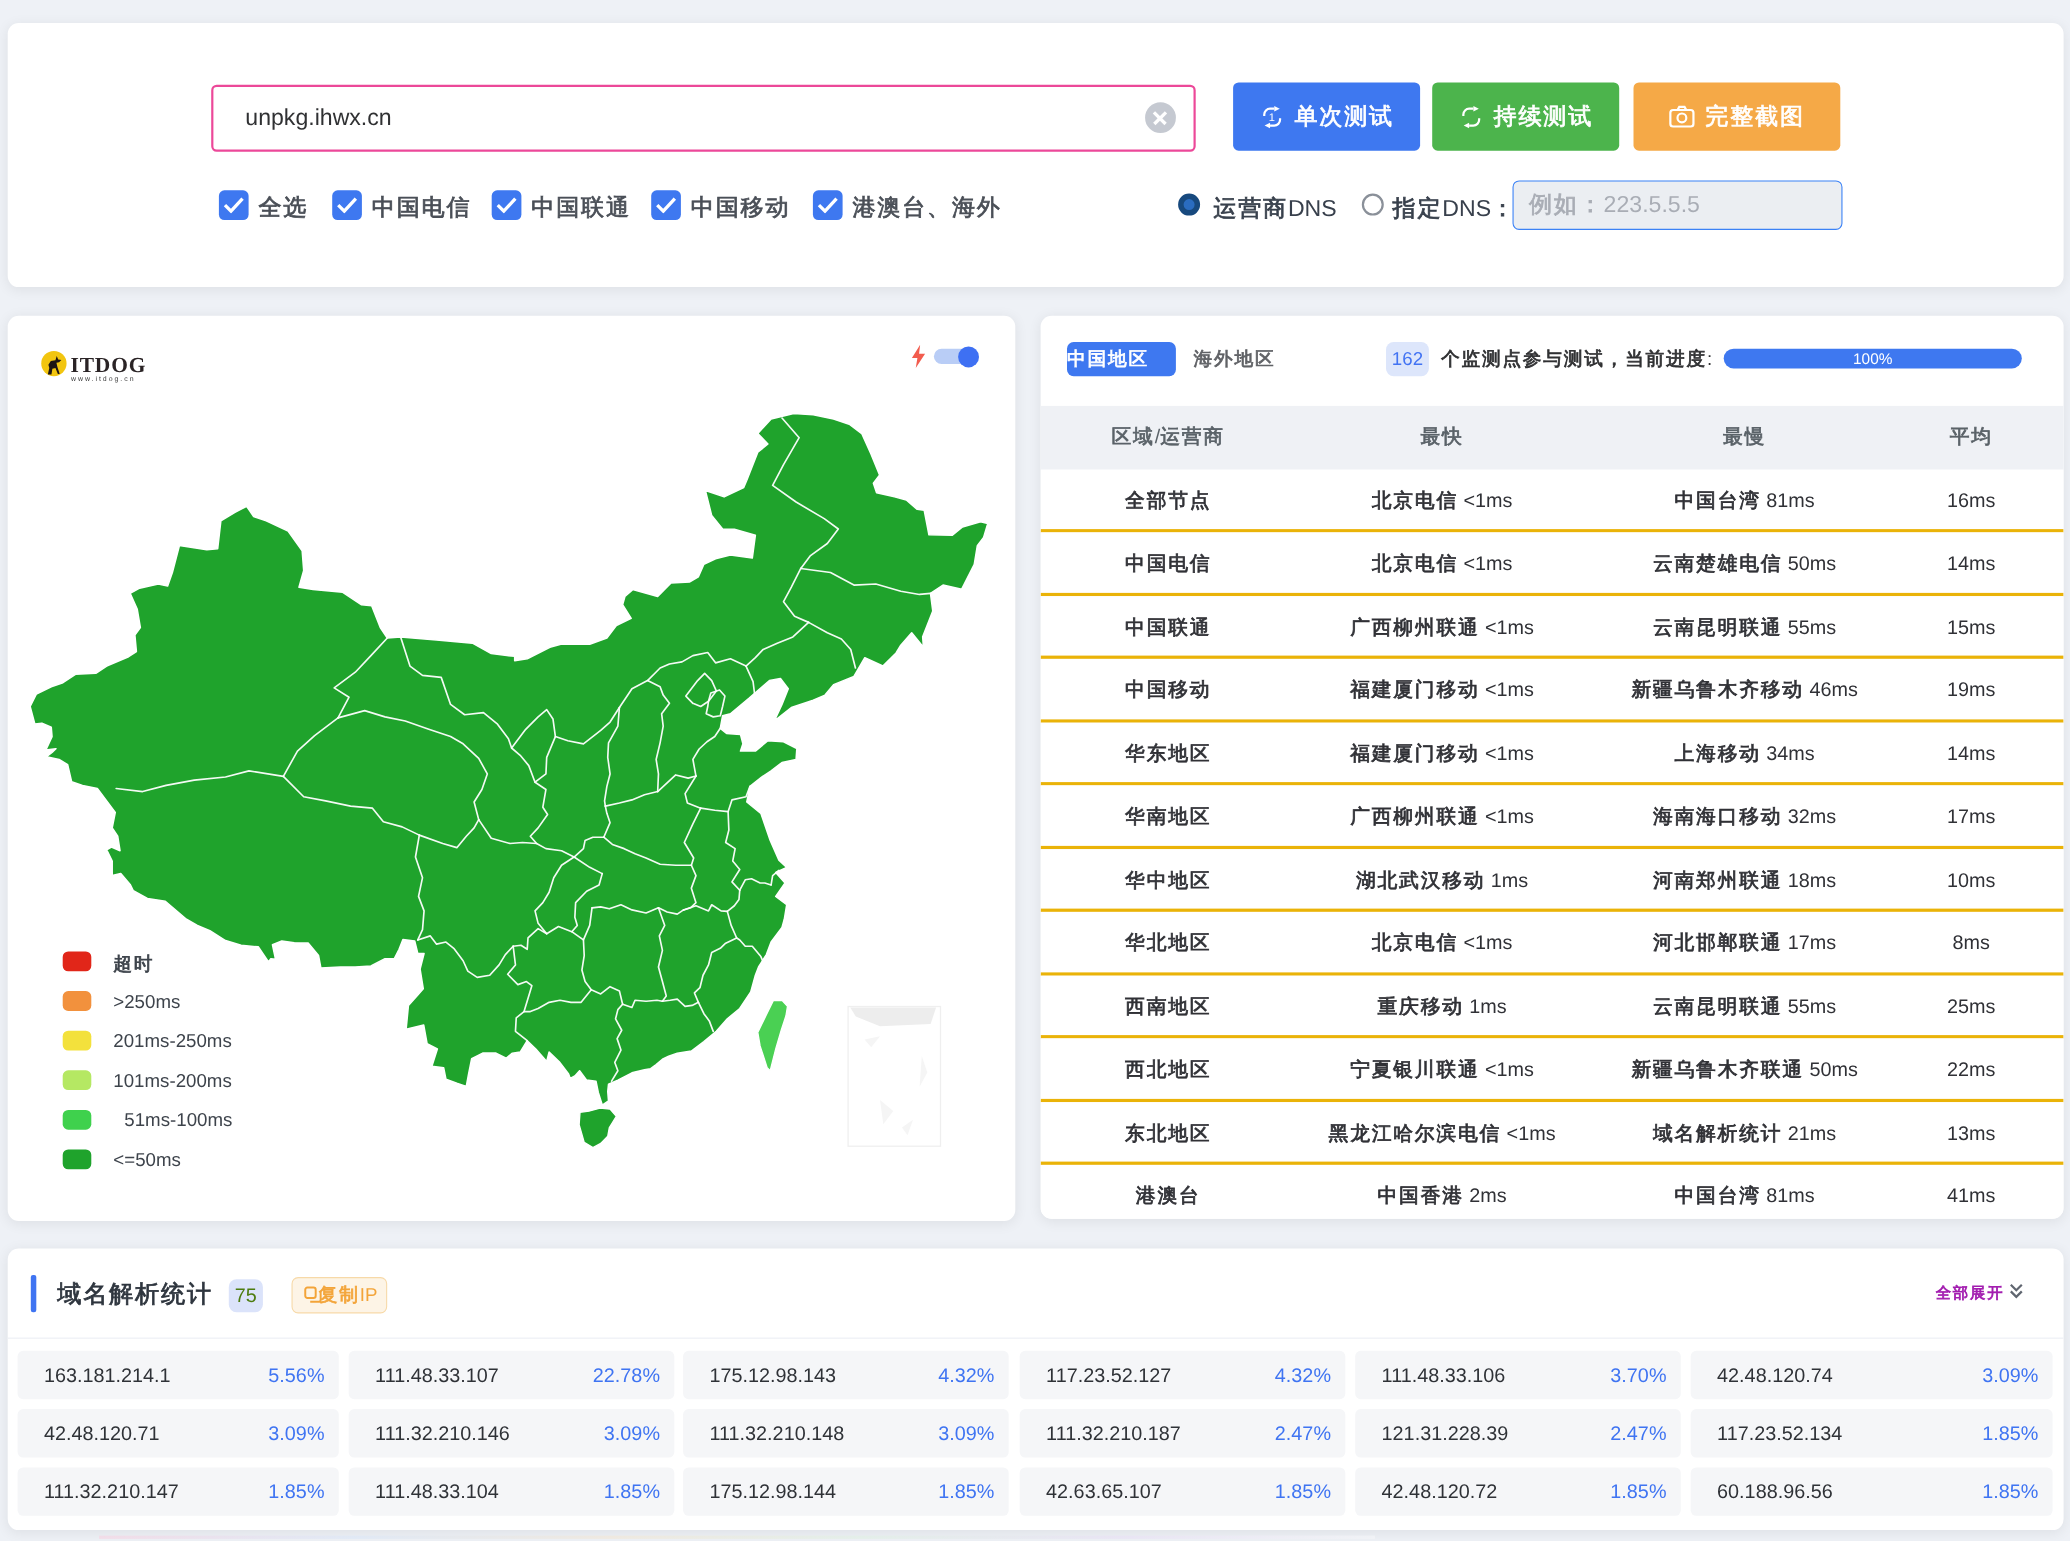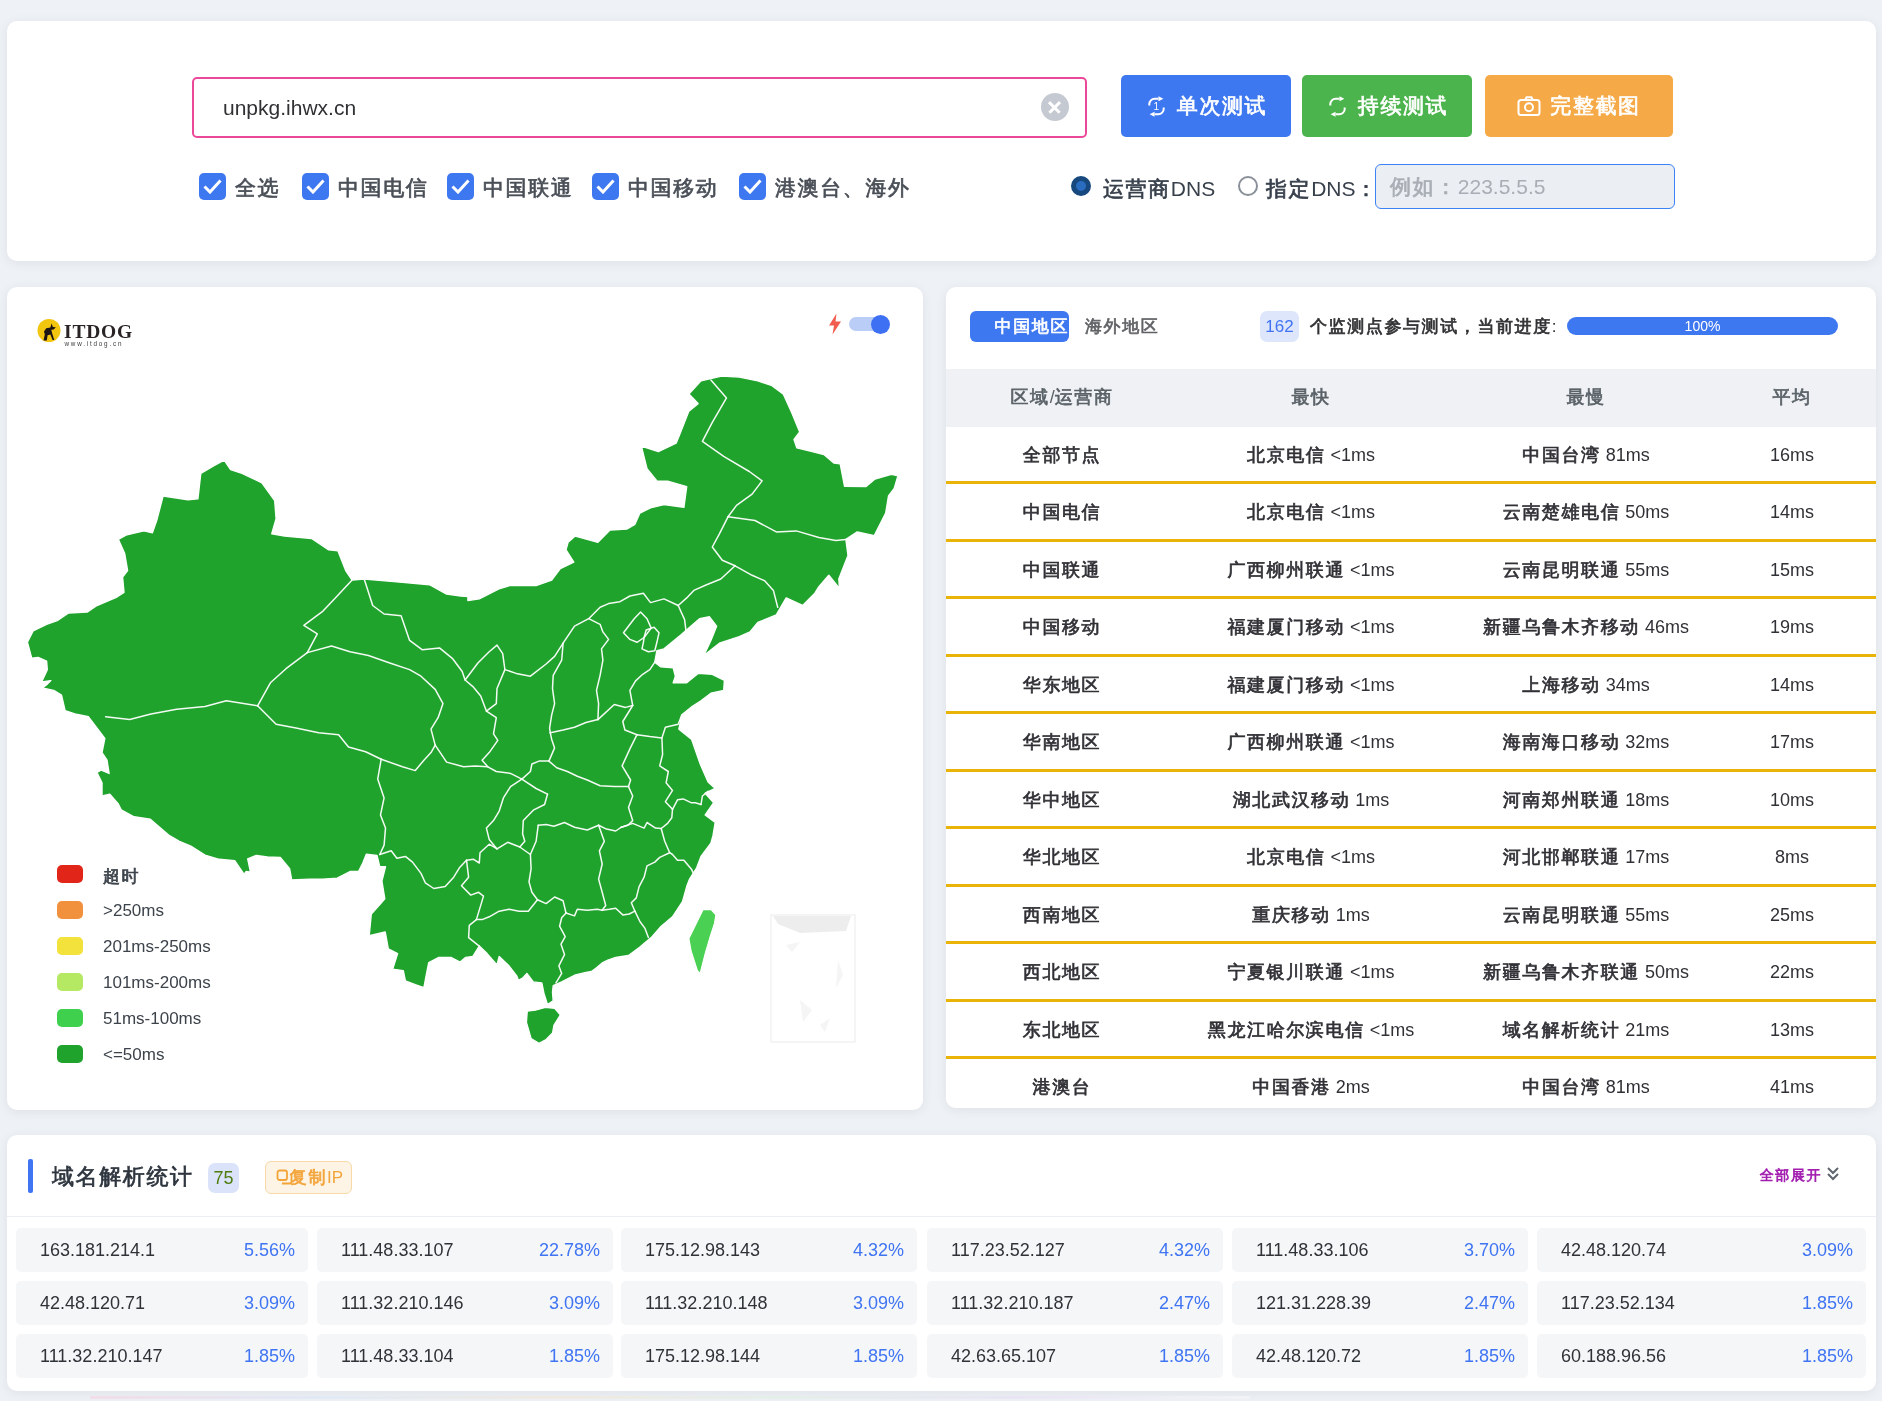--- a/index.html
+++ b/index.html
@@ -28,21 +28,21 @@
 .runsel{border:2px solid #8a9099;background:#fff;}
 #dnsinput{position:absolute;left:1368px;top:143px;width:300px;height:45px;background:#ebeef2;border:1px solid #3b82f6;border-radius:6px;color:#a9adb5;font-size:21px;line-height:43px;padding-left:14px;}
 
 #logo{position:absolute;left:24px;top:28px;}
 #lightning{position:absolute;left:820px;top:26px;}
 #toggle{position:absolute;left:842px;top:30px;width:35px;height:14px;background:#b9cdf6;border-radius:7px;}
 #toggle .knob{position:absolute;right:-6px;top:-2.5px;width:19px;height:19px;border-radius:50%;background:#3e70f3;}
 .leg{position:absolute;left:50px;width:26px;height:18px;border-radius:5px;}
 .leglab{position:absolute;left:96px;font-size:17px;color:#3d434b;white-space:nowrap;}
 
-#tab1{position:absolute;left:24px;top:24px;width:99px;height:31px;background:#3e78f0;border-radius:6px;color:#fff;font-size:17px;text-align:right;line-height:31px;}
+#tab1{position:absolute;left:24px;top:24px;width:99px;height:31px;background:#3e78f0;border-radius:6px;color:#fff;font-size:17px;text-align:left;line-height:31px;}
 #tab2{position:absolute;left:139px;top:24px;font-size:17px;color:#606266;line-height:31px;}
 #badge162{position:absolute;left:314px;top:24px;width:39px;height:31px;background:#dde6fb;border-radius:7px;color:#4273f3;font-size:17px;text-align:center;line-height:31px;}
 #ptxt{position:absolute;left:364px;top:24px;font-size:17px;color:#303133;line-height:31px;}
 #pbar{position:absolute;left:621px;top:30px;width:271px;height:18px;background:#3e78f0;border-radius:9px;color:#fff;font-size:14px;text-align:center;line-height:18px;}
 #thead{position:absolute;left:0px;top:82px;width:930px;height:57.5px;background:#eff1f5;color:#5a6268;font-size:18px;}
 .trow{position:absolute;left:0px;width:930px;height:57.5px;background:#fff;border-bottom:3px solid #eab308;color:#303136;font-size:18px;}
 .trow div,#thead div{position:absolute;top:0;height:57.5px;line-height:57.5px;text-align:center;white-space:nowrap;}
 .cj{-webkit-text-stroke:0.7px currentColor;font-weight:normal;letter-spacing:1.6px;}
 .c1{left:26px;width:180px;}
 .c2{left:215px;width:300px;}
@@ -153,21 +153,21 @@
     </div>
   <div class="leg" style="top:578px;background:#e12619;"></div>
     <div class="leglab" style="top:578px;"><b class="cj">超时</b></div>
   <div class="leg" style="top:614px;background:#f2913d;"></div>
     <div class="leglab" style="top:614px;">&gt;250ms</div>
   <div class="leg" style="top:650px;background:#f3e13c;"></div>
     <div class="leglab" style="top:650px;">201ms-250ms</div>
   <div class="leg" style="top:686px;background:#b5e863;"></div>
     <div class="leglab" style="top:686px;">101ms-200ms</div>
   <div class="leg" style="top:722px;background:#3fd14d;"></div>
-    <div class="leglab" style="top:722px;">51ms-100ms</div>
+    <div class="leglab" style="top:722px;margin-left:10px;">51ms-100ms</div>
   <div class="leg" style="top:758px;background:#1fa32c;"></div>
     <div class="leglab" style="top:758px;">&lt;=50ms</div>
 </div>
 <div id="mapwrap">
     <svg style="position:absolute;left:0;top:0;" width="930" height="1120" viewBox="0 0 930 1120">
       <path d="M27.4 642.3L33.1 630.9L46.6 624.3L57.2 620.6L68.6 613.0L87.1 612.1L97.0 605.5L116.9 597.0L124.0 592.3L122.6 577.2L127.6 570.5L124.7 553.6L118.3 539.4L126.9 534.7L143.9 530.9L152.4 532.8L156.7 520.5L163.1 496.0L188.0 499.8L197.9 498.8L200.8 473.4L213.6 465.8L224.2 460.2L230.6 469.6L242.0 473.4L261.9 482.8L274.7 500.7L276.1 518.7L271.8 533.8L284.6 536.0L311.6 538.5L328.7 549.8L337.9 550.7L345.7 570.5L352.1 580.0L364.2 579.0L396.9 581.9L429.5 584.7L446.6 594.1L460.8 596.0L467.9 596.6L467.9 600.6L479.3 598.9L499.9 588.5L509.8 585.6L536.1 585.6L551.7 580.0L560.3 568.7L573.8 562.1L566.0 549.8L568.1 542.2L575.2 536.0L597.9 542.2L610.0 530.0L627.1 529.0L634.9 524.3L639.9 513.0L650.5 507.9L664.0 504.5L683.9 507.3L686.7 486.6L667.6 481.1L656.9 480.9L647.0 468.7L641.3 446.0L658.3 451.7L676.1 443.2L678.9 436.6L688.9 411.1L698.1 403.6L688.9 394.1L701.0 380.9L721.6 376.0L739.3 377.1L757.8 380.9L772.0 385.6L783.4 394.1L791.9 413.0L799.7 431.9L794.0 439.4L796.9 447.9L813.2 451.7L823.9 454.5L833.8 463.0L840.2 463.9L844.5 486.2L865.8 486.6L875.0 479.0L891.4 474.3L898.0 475.8L894.2 488.5L888.5 496.0L885.7 513.0L874.3 535.6L857.3 531.9L845.9 539.4L848.0 555.5L838.8 579.0L839.5 588.5L828.8 575.3L818.9 586.6L814.6 593.6L802.6 605.5L786.2 597.9L776.3 614.9L757.8 622.4L750.0 631.9L739.3 636.6L719.4 643.2L703.8 655.5L710.9 640.4L716.6 626.2L709.5 616.8L699.5 618.7L681.1 634.7L664.0 648.9L656.9 650.7L654.8 662.1L660.5 666.8L673.2 667.7L675.4 676.2L673.2 682.8L686.7 682.8L698.1 673.4L712.3 674.3L724.4 680.4L723.7 690.4L710.9 693.2L701.0 700.8L692.4 706.4L681.8 714.9L678.9 729.1L691.7 739.4L700.2 764.0L708.1 781.9L715.2 788.5L705.2 793.2L713.7 802.7L705.2 814.9L715.2 822.5L713.0 835.7L710.9 843.2L701.0 856.4L696.7 867.8L689.6 879.1L686.7 886.6L682.5 901.7L672.5 916.8L661.2 926.2L651.2 937.6L639.9 947.0L628.5 955.5L615.7 957.4L607.9 960.2L602.2 963.0L596.5 967.8L591.5 971.5L585.9 972.5L574.5 975.3L561.7 981.9L553.2 985.7L552.5 992.3L553.2 1000.8L547.5 1004.6L543.9 993.2L541.8 982.9L533.3 981.9L526.9 973.4L522.6 978.1L518.4 980.4L516.9 976.3L508.4 965.3L499.2 956.4L497.0 964.9L487.1 953.6L479.3 946.1L472.9 956.4L465.8 957.4L460.1 962.1L450.9 957.4L438.8 957.4L428.8 962.5L426.0 976.3L423.9 987.6L415.3 984.7L405.4 981.0L403.3 970.6L392.6 969.3L397.6 953.6L388.3 948.9L385.2 931.9L369.2 935.7L371.3 914.0L379.8 904.5L384.8 898.9L381.9 881.0L385.5 866.8L379.8 866.8L377.0 855.5L366.3 854.2L362.8 863.0L358.5 871.5L350.0 871.5L337.2 878.1L323.0 879.1L309.5 879.1L291.7 880.0L289.6 868.7L280.3 857.4L267.5 857.0L256.2 855.5L247.7 858.9L250.5 872.1L246.2 871.5L244.1 874.4L234.9 860.8L219.2 859.3L205.0 855.1L190.8 846.1L179.4 841.3L169.5 835.7L150.3 819.3L134.0 816.8L121.2 809.8L118.3 804.0L109.8 794.2L102.0 796.0L102.0 782.8L97.0 772.5L101.3 770.0L109.1 773.4L107.0 760.2L102.0 752.6L104.8 738.5L88.5 716.8L75.0 714.0L65.1 710.6L61.5 695.1L53.7 690.4L42.3 687.9L47.3 684.1L50.8 680.6L41.6 681.9L47.3 669.6L46.6 661.1L38.1 657.4L31.7 658.3Z" fill="#1fa32c" stroke="#ffffff" stroke-width="1.4" stroke-linejoin="round"></path>
       <path d="M526.5 1022.5L527.3 1011.2L535.4 1010.2L545.4 1007.4L554.6 1008.3L560.3 1014.9L553.9 1025.3L552.5 1032.9L546.1 1039.5L539.0 1043.2L531.1 1038.5Z" fill="#1fa32c" stroke="#ffffff" stroke-width="1.2"></path>
       <path d="M703.1 909.6L710.9 909.3L715.9 914.9L714.5 923.4L710.2 936.6L705.2 953.6L700.2 973.4L697.4 970.6L691.0 950.8L688.9 938.5L696.7 922.5Z" fill="#4ad053" stroke="#ffffff" stroke-width="1.2"></path>
       <path d="M105.6 716.8L129.7 719.6L151.0 714.0L176.6 709.2L205.0 706.4L226.3 700.8L257.6 705.8" fill="none" stroke="#ffffff" stroke-width="1.5" stroke-linejoin="round" stroke-linecap="round" opacity="0.95"></path>
       <path d="M257.6 705.8L270.4 682.8L286.0 668.7L307.3 652.6" fill="none" stroke="#ffffff" stroke-width="1.5" stroke-linejoin="round" stroke-linecap="round" opacity="0.95"></path>

